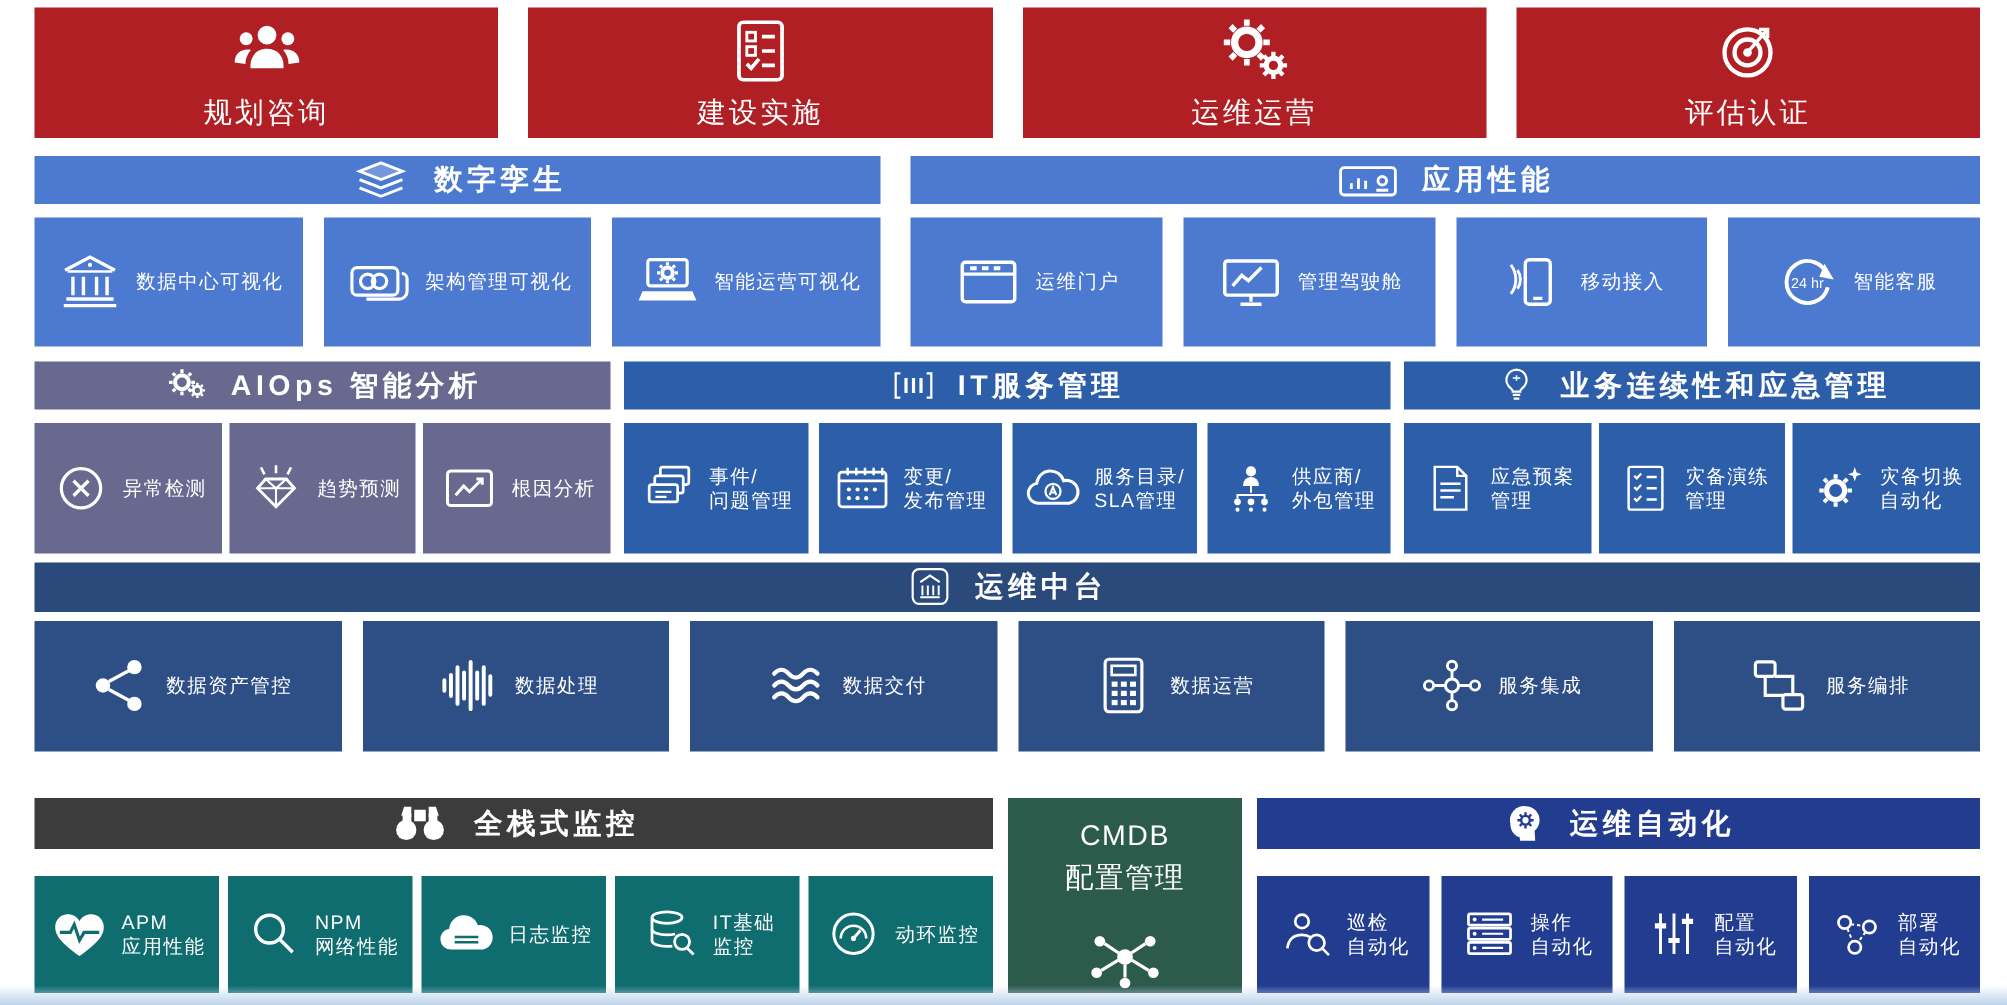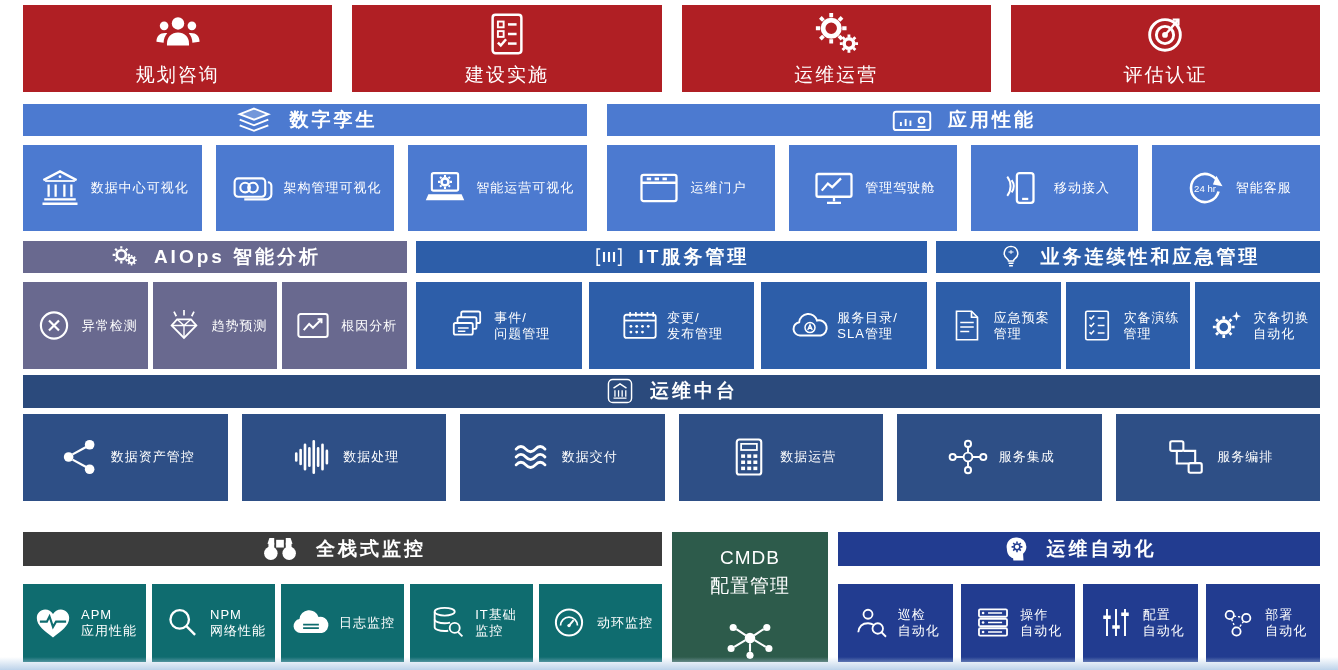--- a/index.html
+++ b/index.html
@@ -341,20 +341,39 @@
           <span class="icon ic-s">
               <svg viewBox="0 0 48 36" fill="none" stroke="#fff" stroke-width="2.4">
                 <path d="M12 30a8 8 0 0 1-1-15.9A11 11 0 0 1 32.5 12 8.5 8.5 0 0 1 37 30z"></path>
                 <circle cx="24" cy="20.5" r="6" stroke-width="1.8"></circle>
                 <path d="M21.3 23.5l2.7-6.5 2.7 6.5M22.4 21.3h3.2" stroke-width="1.6"></path>
               </svg>
             </span>
           <span class="tile-label">服务目录/
 SLA管理</span>
         </div>
+        <div class="tile mblue-tile">
+          <span class="icon ic-s">
+              <svg viewBox="0 0 48 44" fill="#fff" stroke="none">
+                <circle cx="24" cy="7" r="4.5"></circle>
+                <path d="M17 19a7 7 0 0 1 14 0v1H17z"></path>
+                <g fill="none" stroke="#fff" stroke-width="1.8">
+                  <path d="M24 20v6M12 31v-3h24v3M12 28v3M36 28v3"></path>
+                </g>
+                <circle cx="12" cy="34" r="3"></circle>
+                <circle cx="24" cy="34" r="3"></circle>
+                <circle cx="36" cy="34" r="3"></circle>
+                <circle cx="12" cy="41" r="1.8"></circle>
+                <circle cx="24" cy="41" r="1.8"></circle>
+                <circle cx="36" cy="41" r="1.8"></circle>
+              </svg>
+            </span>
+          <span class="tile-label">供应商/
+外包管理</span>
+        </div>
       </div>
     </div>
     <div class="group col-bcm">
       <div class="bar mblue-bar">
         <span class="icon ic-bar">
             <svg viewBox="0 0 48 40" fill="none" stroke="#fff" stroke-width="2.4">
               <path d="M24 3a11 11 0 0 1 6 20c-1.4 1-2 2-2 3.5h-8c0-1.5-.6-2.5-2-3.5a11 11 0 0 1 6-20z"></path>
               <path d="M20 30h8M21 34h6"></path>
               <path d="M24 9v6M20 12h8" stroke-width="1.6"></path>
             </svg>

